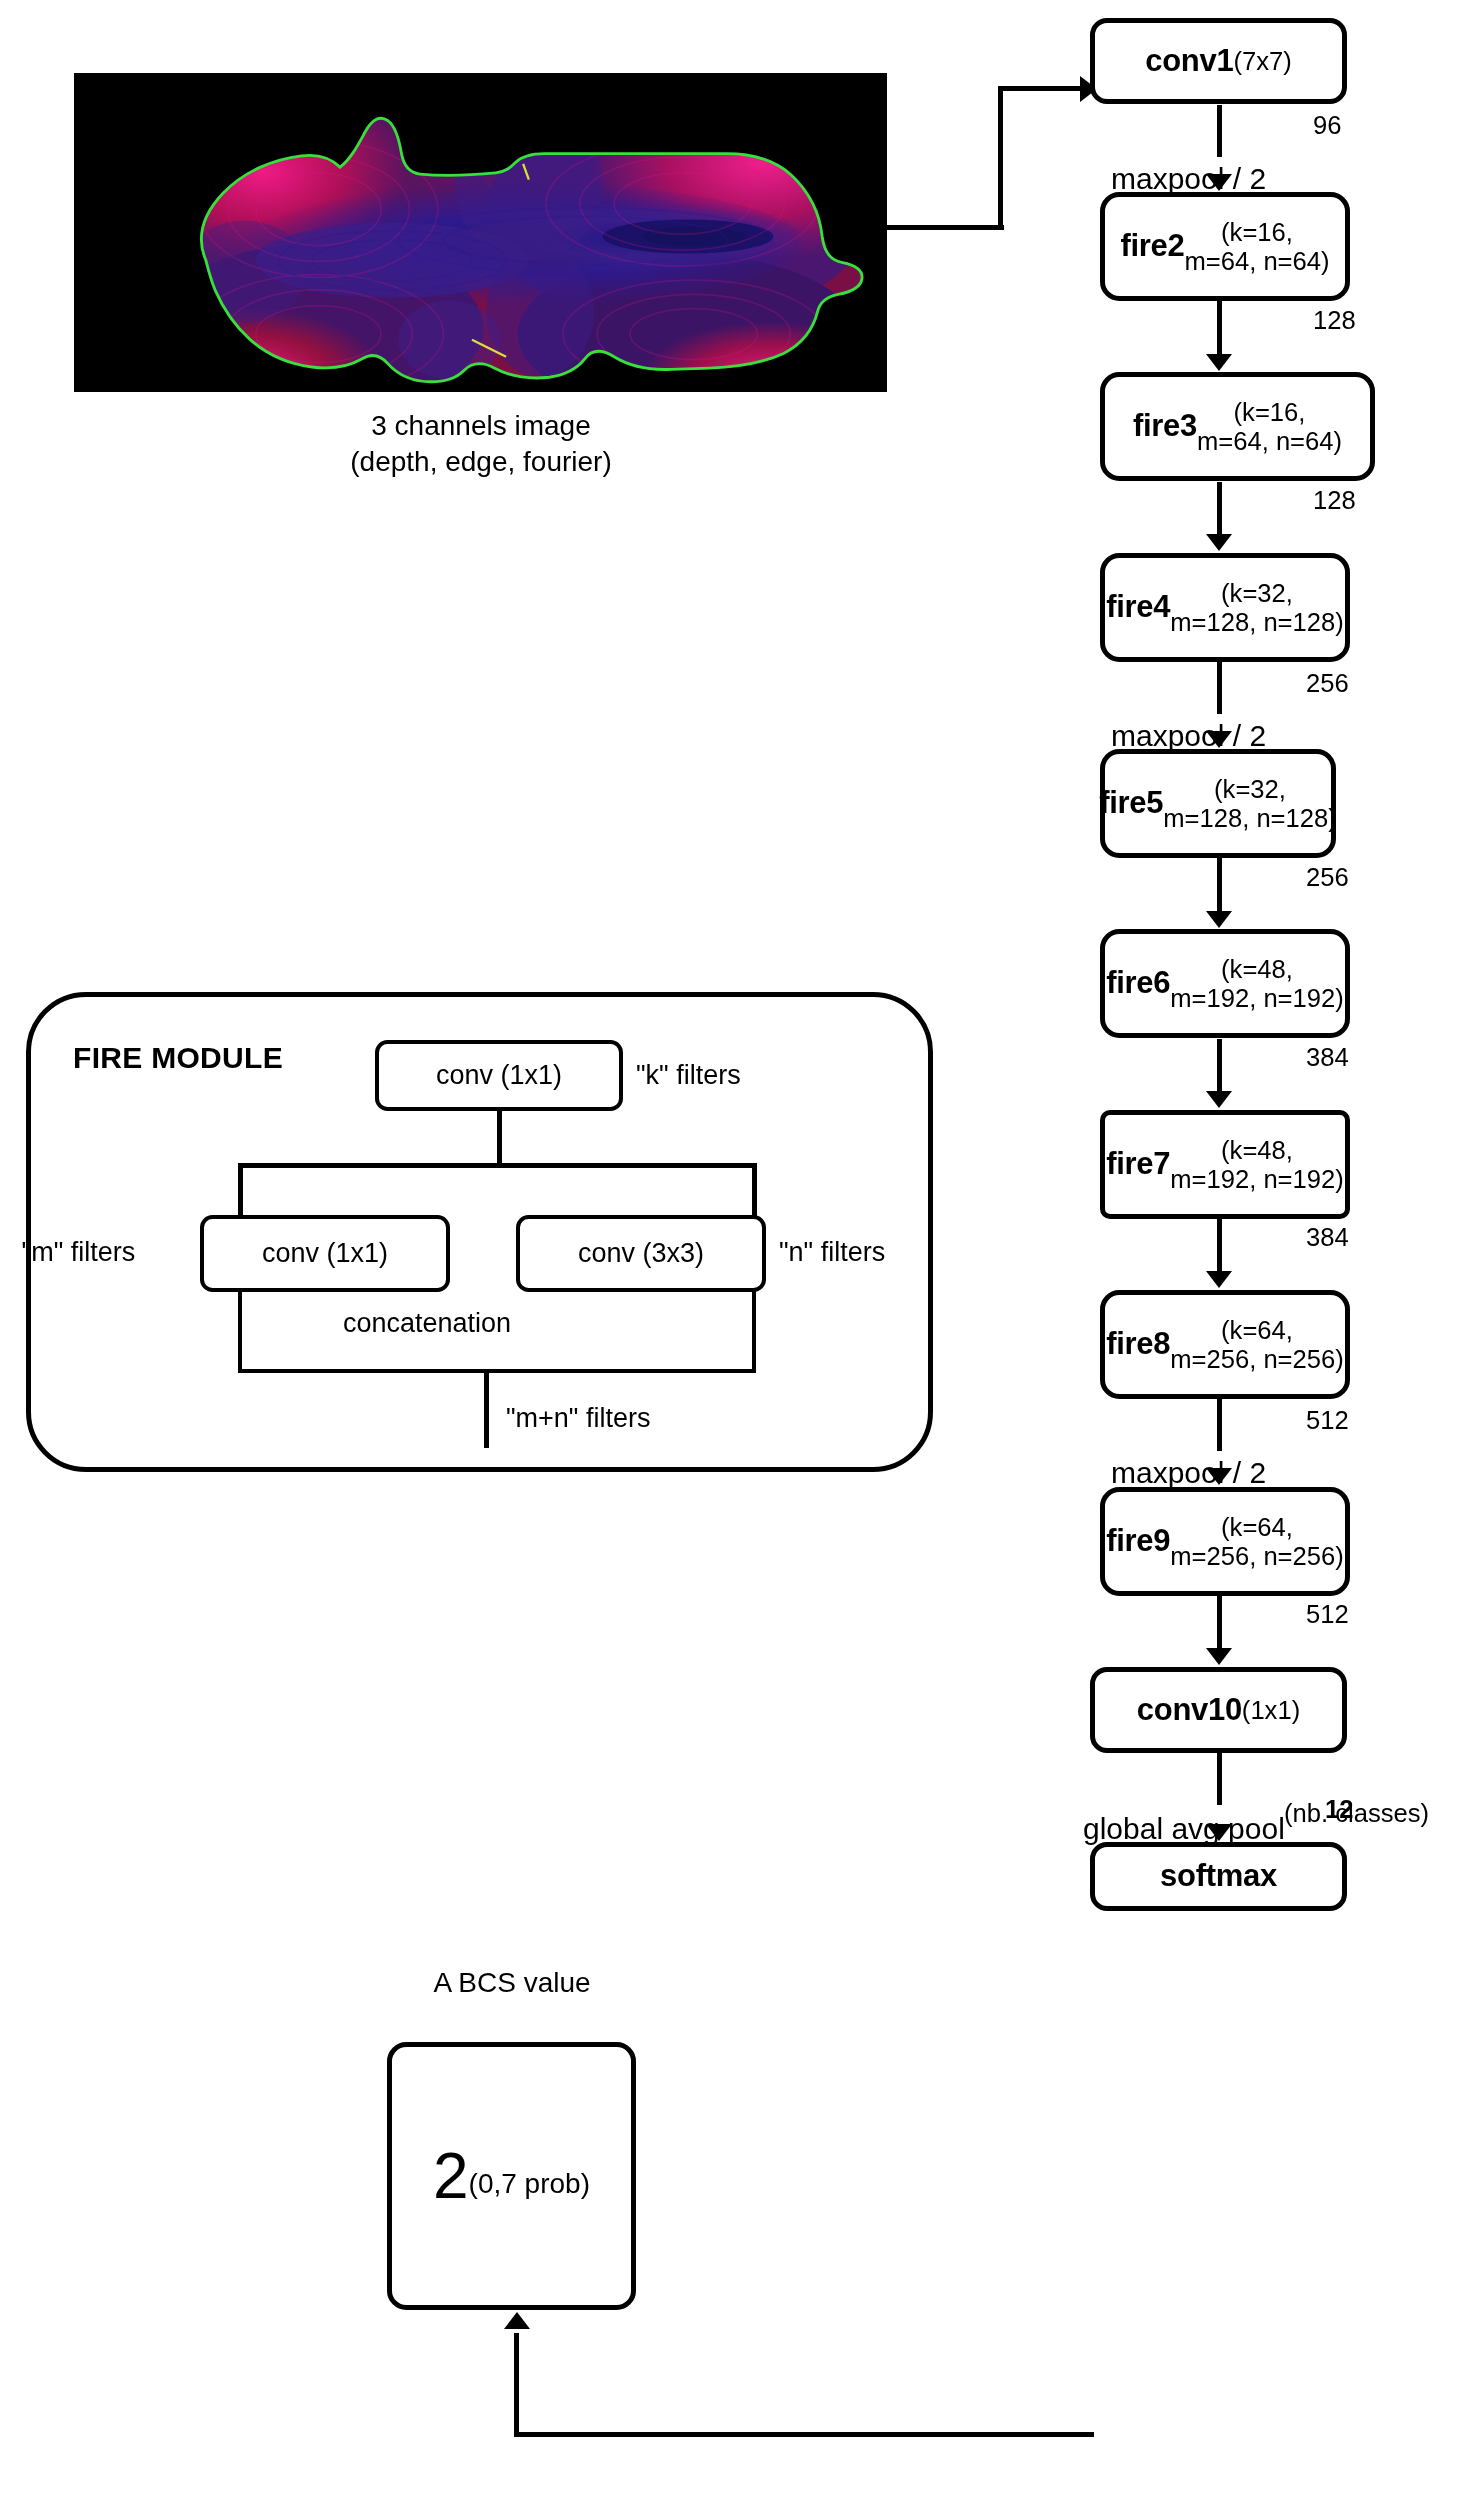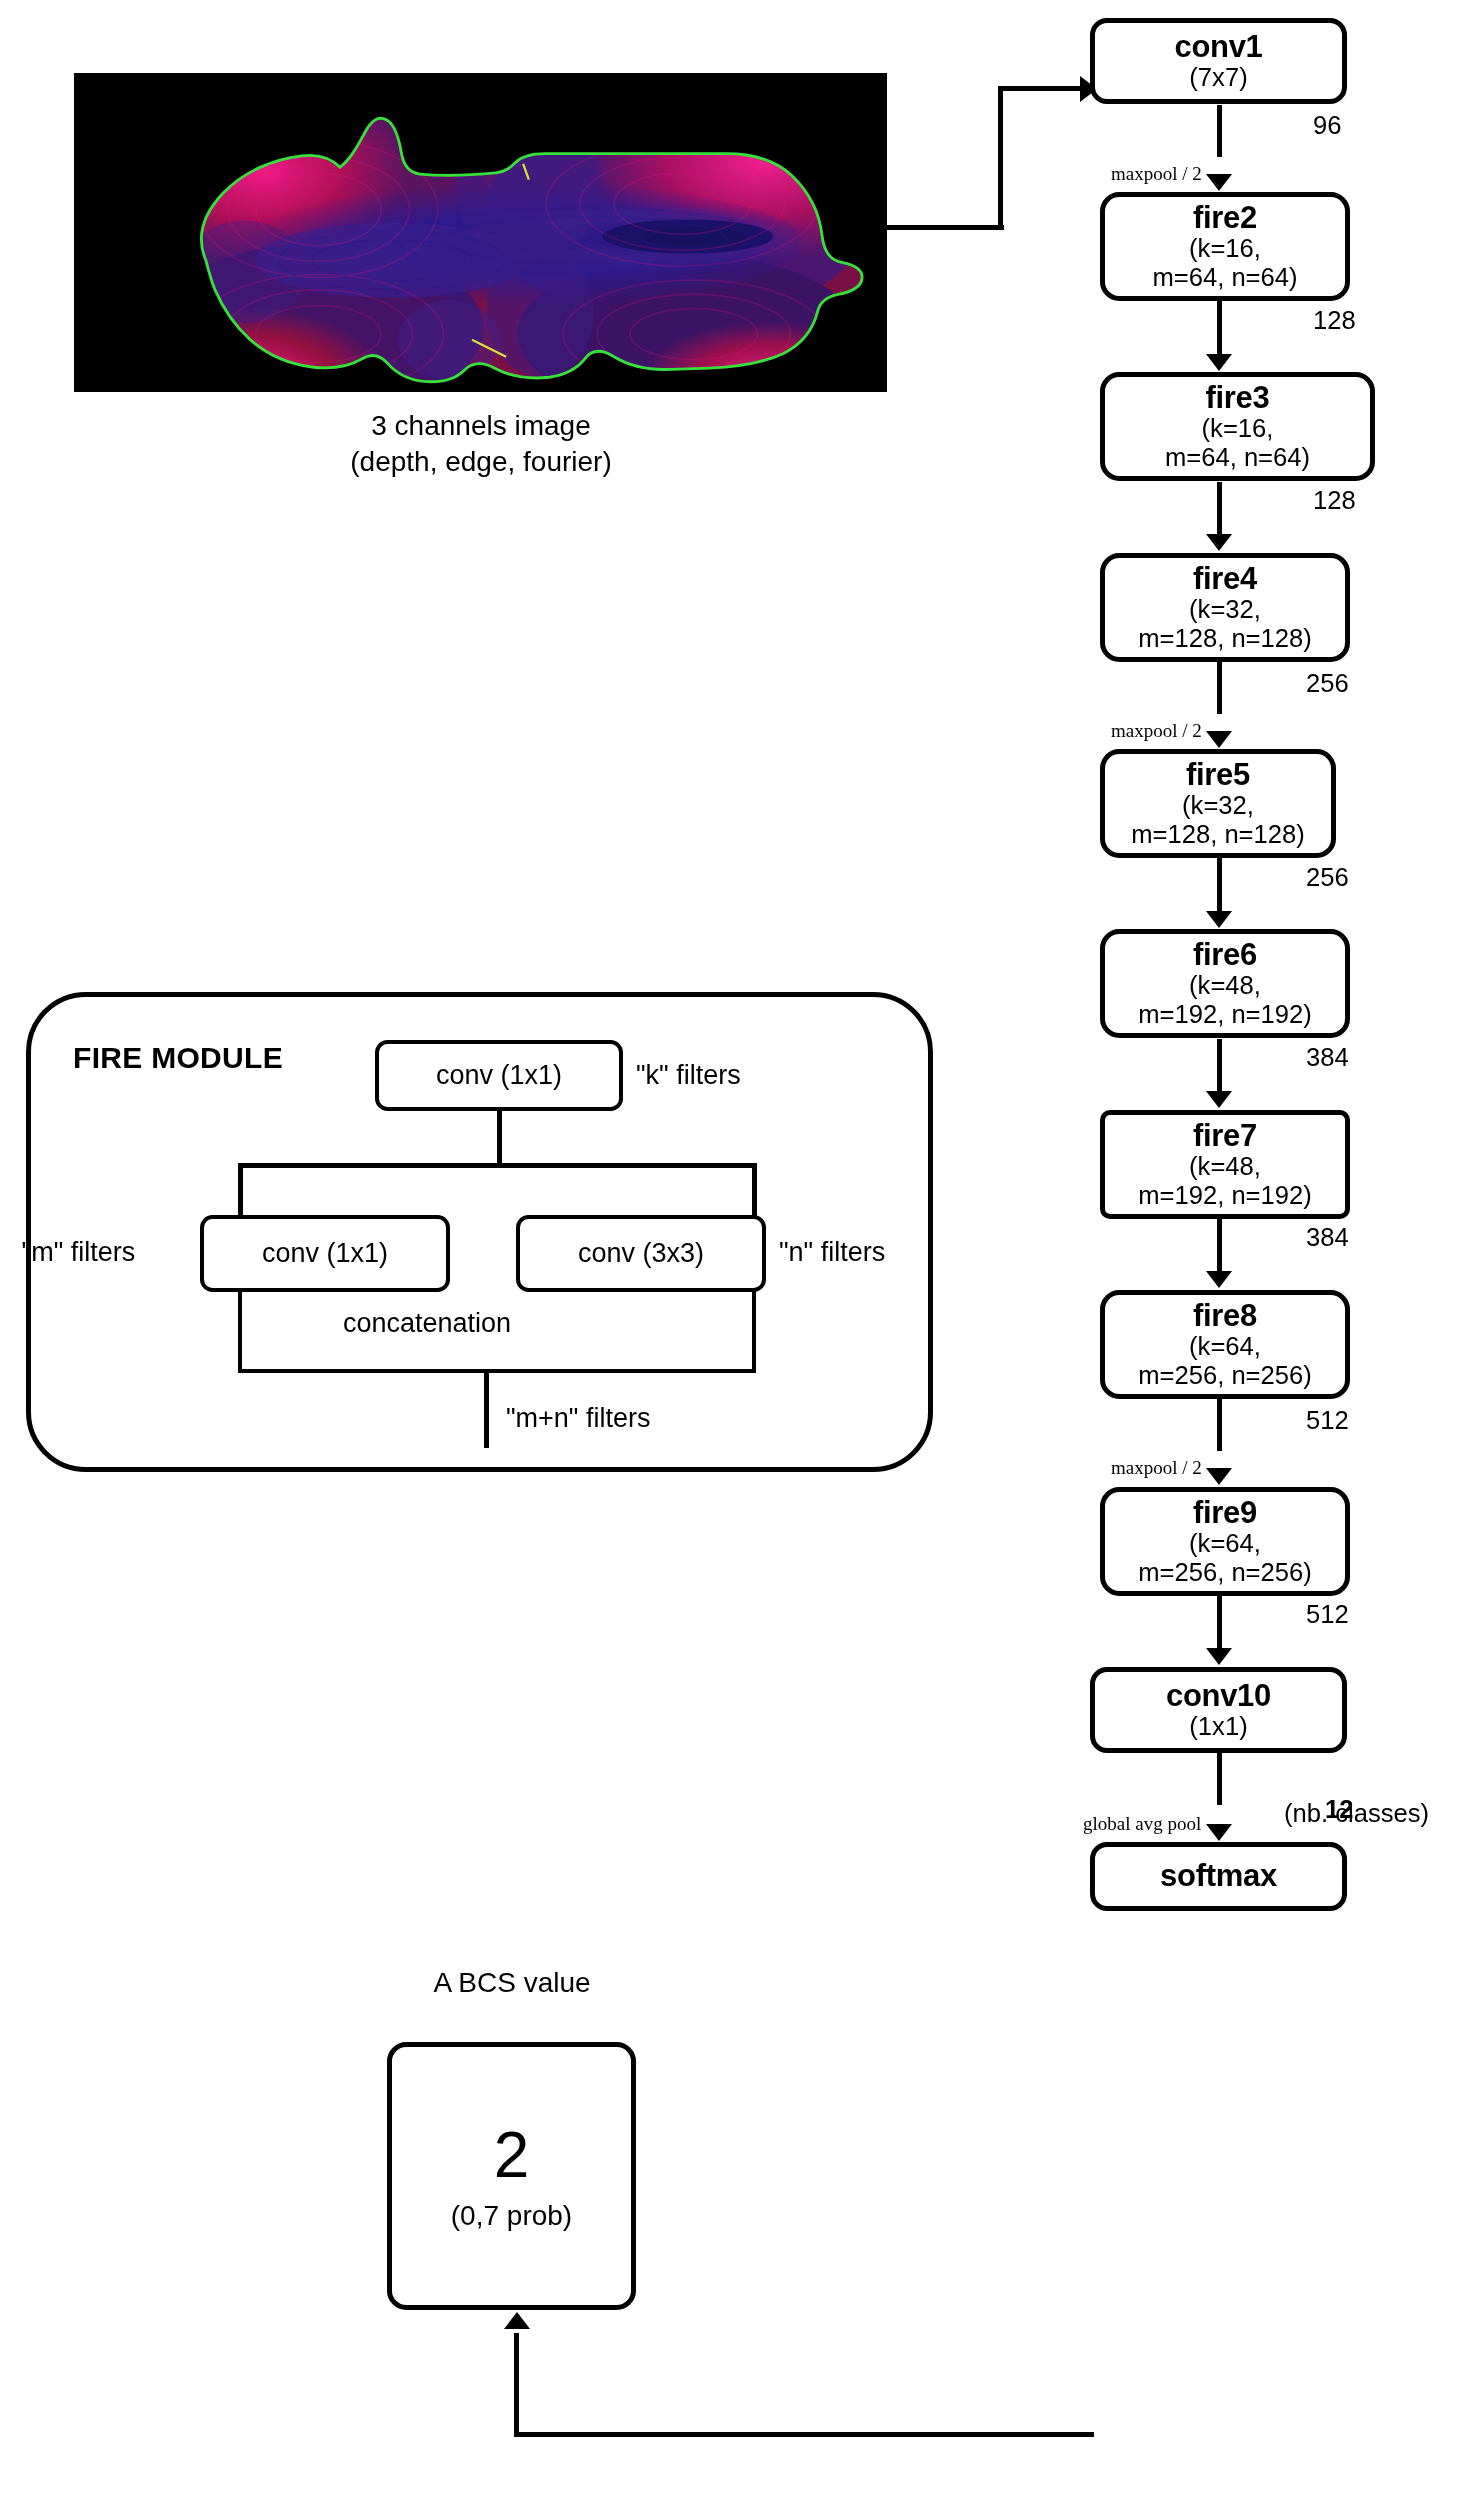--- a/index.html
+++ b/index.html
@@ -6,32 +6,32 @@
   body{font-family:"Liberation Sans",sans-serif;color:#000;}
   #canvas{position:relative;width:1483px;height:2500px;background:#fff;overflow:hidden;}
 
   .node{
     position:absolute;
     border:5.1px solid #000;
     border-radius:19.3px;
     background:#fff;
     box-sizing:border-box;
     display:flex;
-    flex-direction:column;
+    flex-direction:row;
     align-items:center;
     justify-content:center;
     text-align:center;
   }
   .node .ttl{font-weight:bold;font-size:31px;line-height:1.04;letter-spacing:-0.3px;}
   .node .sub{font-size:25.6px;line-height:1.12;font-weight:normal;}
   .node .sub .ln{display:block;white-space:nowrap;}
 
   .chan{position:absolute;font-size:25.6px;line-height:1;white-space:nowrap;}
   .chan.b{font-weight:bold;}
-  .oplabel{position:absolute;font-size:19px;line-height:1;white-space:nowrap;font-family:Liberation Serif, serif;}
+  .oplabel{position:absolute;font-size:30px;line-height:1;white-space:nowrap;}
 
   .vline{position:absolute;background:#000;width:5.1px;}
   .hline{position:absolute;background:#000;height:5.1px;}
 
   .arrowdown{position:absolute;width:0;height:0;
     border-left:13px solid transparent;border-right:13px solid transparent;
     border-top:17px solid #000;}
   .arrowup{position:absolute;width:0;height:0;
     border-left:13px solid transparent;border-right:13px solid transparent;
     border-bottom:17px solid #000;}

